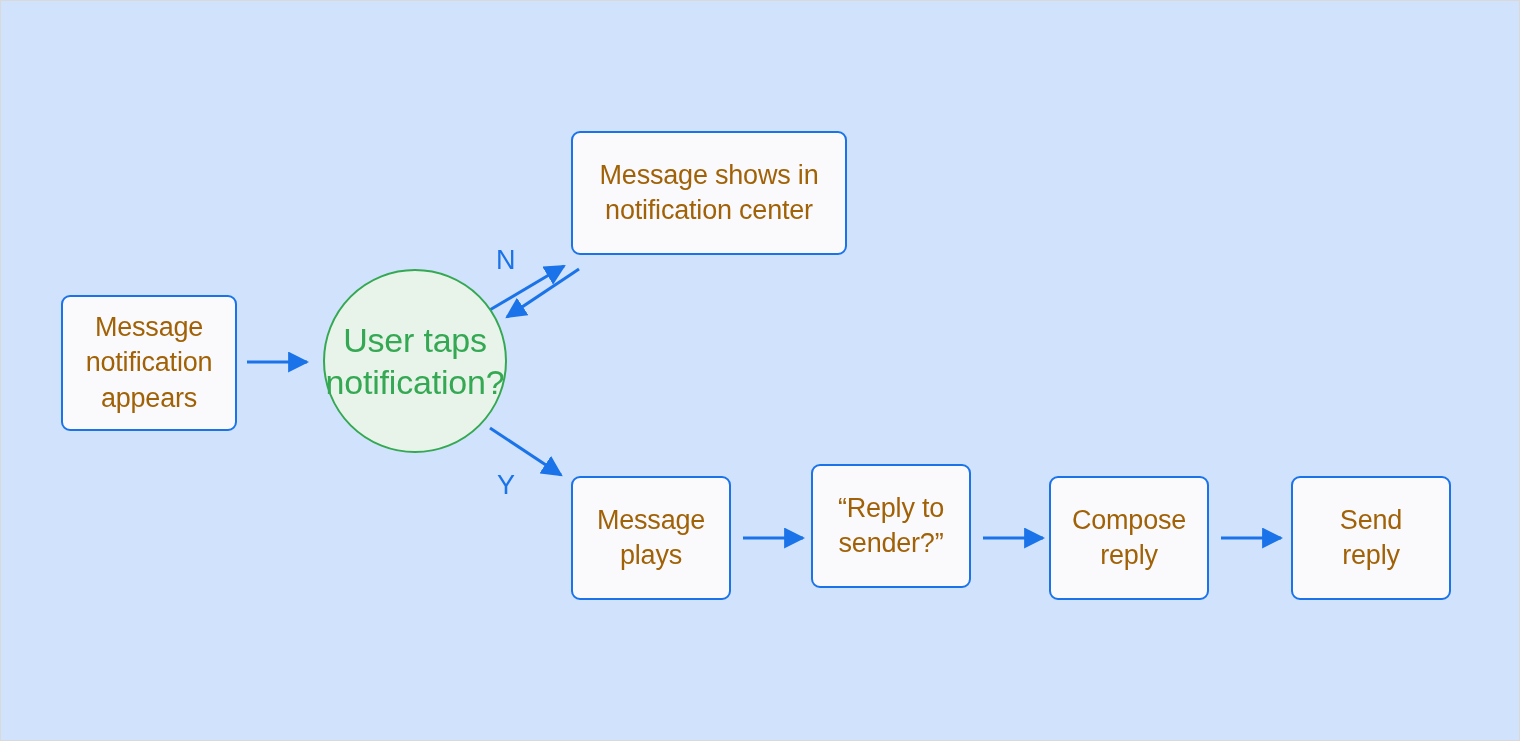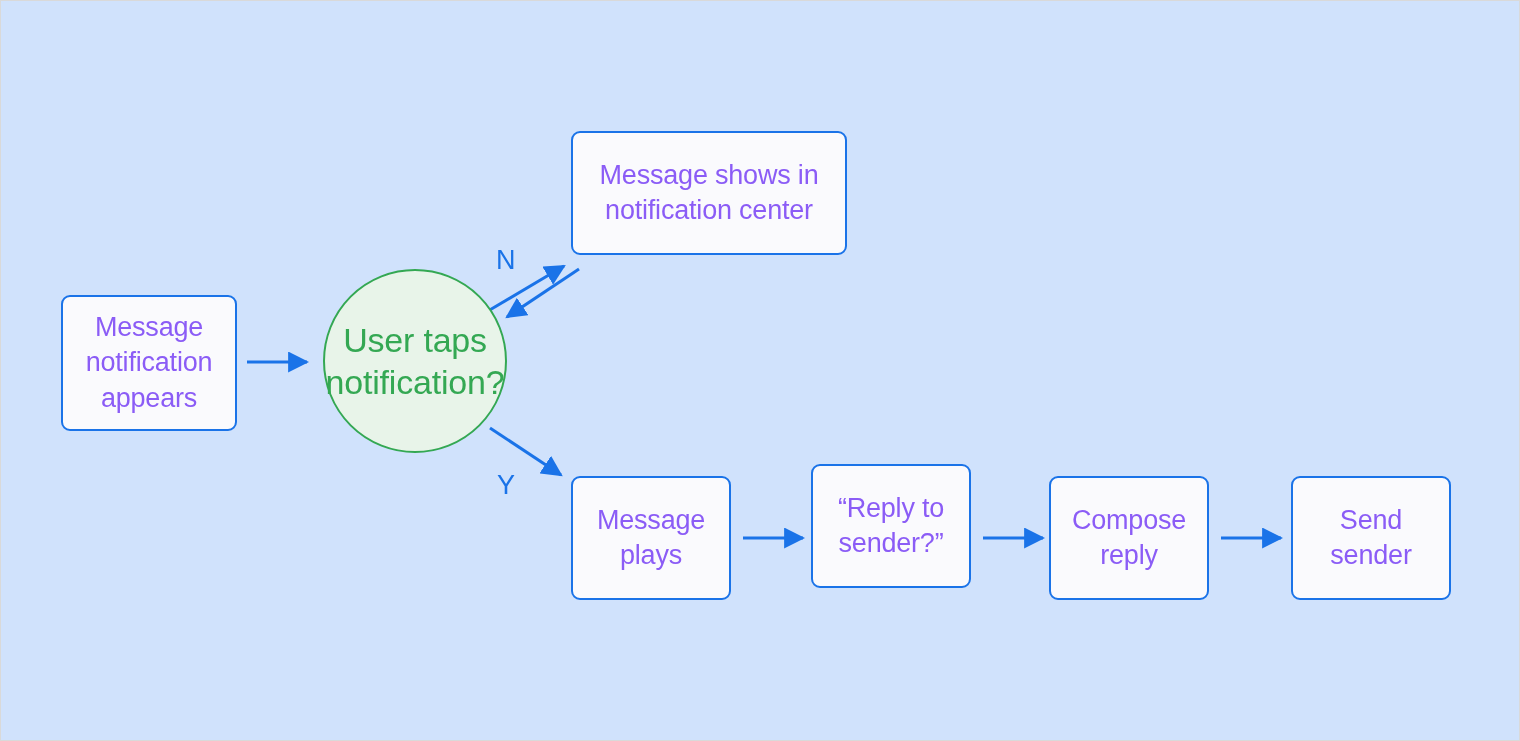--- a/index.html
+++ b/index.html
@@ -33,21 +33,21 @@
     box-sizing: border-box;
     display: flex;
     align-items: center;
     justify-content: center;
     text-align: center;
   }
   .proc {
     background: #fafafd;
     border: 2px solid #1a73e8;
     border-radius: 9px;
-    color: #8b5cf6;
+    color: #a16207;
     font-size: 27px;
     line-height: 1.31;
     letter-spacing: -0.2px;
   }
   .decision {
     background: #e8f4e9;
     border: 2px solid #34a853;
     border-radius: 50%;
     color: #34a853;
     font-size: 34px;
@@ -134,20 +134,20 @@
 sender?”</span>
   </div>
 
   <div class="node proc" style="left:1048px; top:475px; width:160px; height:124px;">
     <span class="label">Compose
 reply</span>
   </div>
 
   <div class="node proc" style="left:1290px; top:475px; width:160px; height:124px;">
     <span class="label">Send
-sender</span>
+reply</span>
   </div>
 
   <div class="edge-label" style="left:495px; top:246px;">N</div>
 
   <div class="edge-label" style="left:496px; top:471px;">Y</div>
 
 </div>
 
 </body></html>

